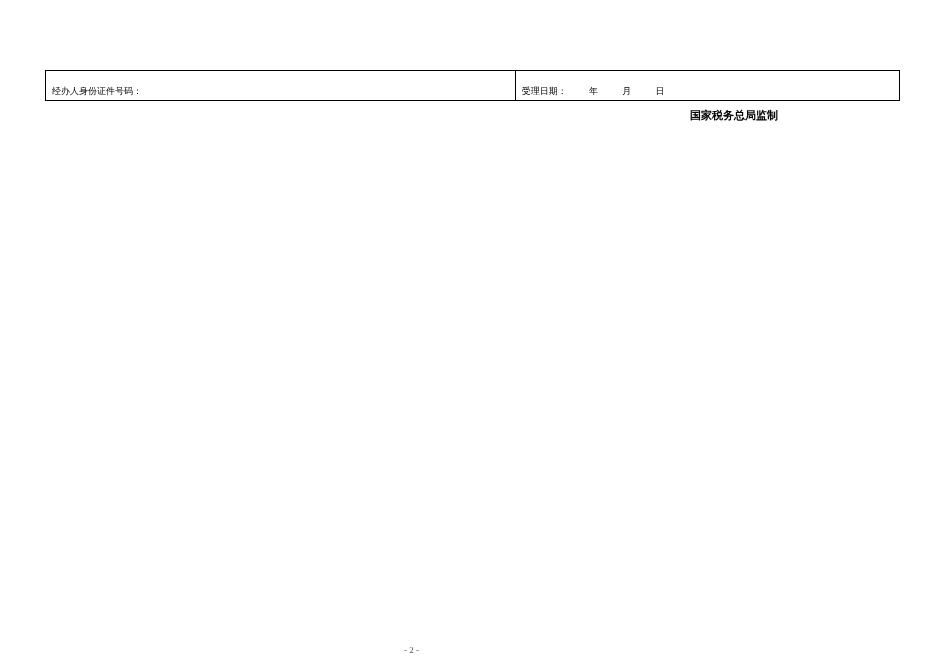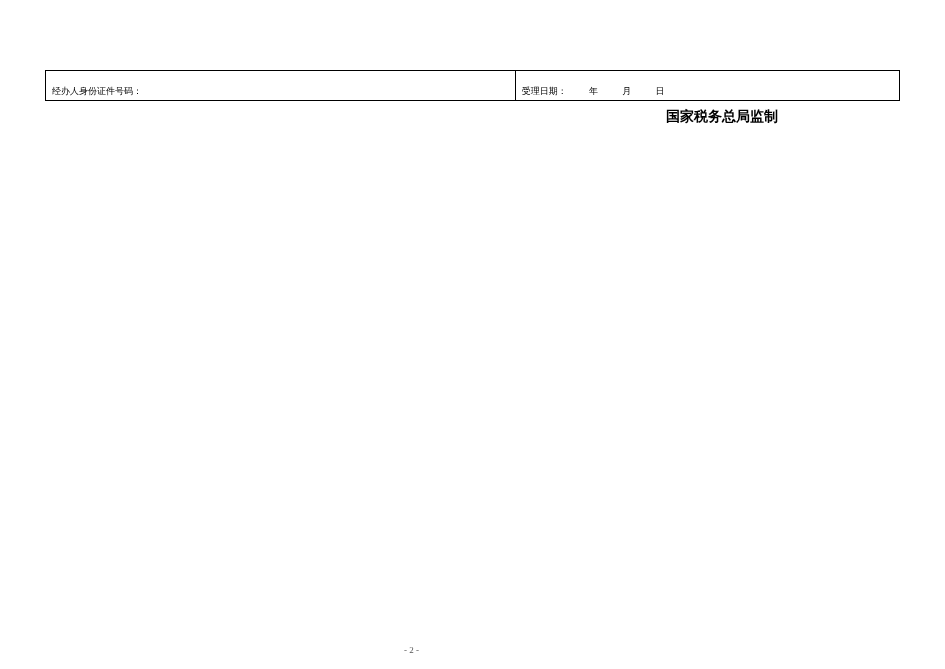--- a/index.html
+++ b/index.html
@@ -48,21 +48,21 @@
     .date-line {
       display: inline-block;
       white-space: nowrap;
     }
     .date-line .lbl { margin-right: 6px; }
     .date-line .unit { margin: 0 8px 0 14px; }
     .issuer {
       position: absolute;
       top: 108px;
       right: 45px;
-      font-size: 14px;
+      font-size: 11px;
       font-weight: 700;
       text-align: right;
     }
     .page-number {
       position: absolute;
       bottom: 14px;
       left: 0;
       right: 0;
       text-align: center;
       font-size: 9px;

